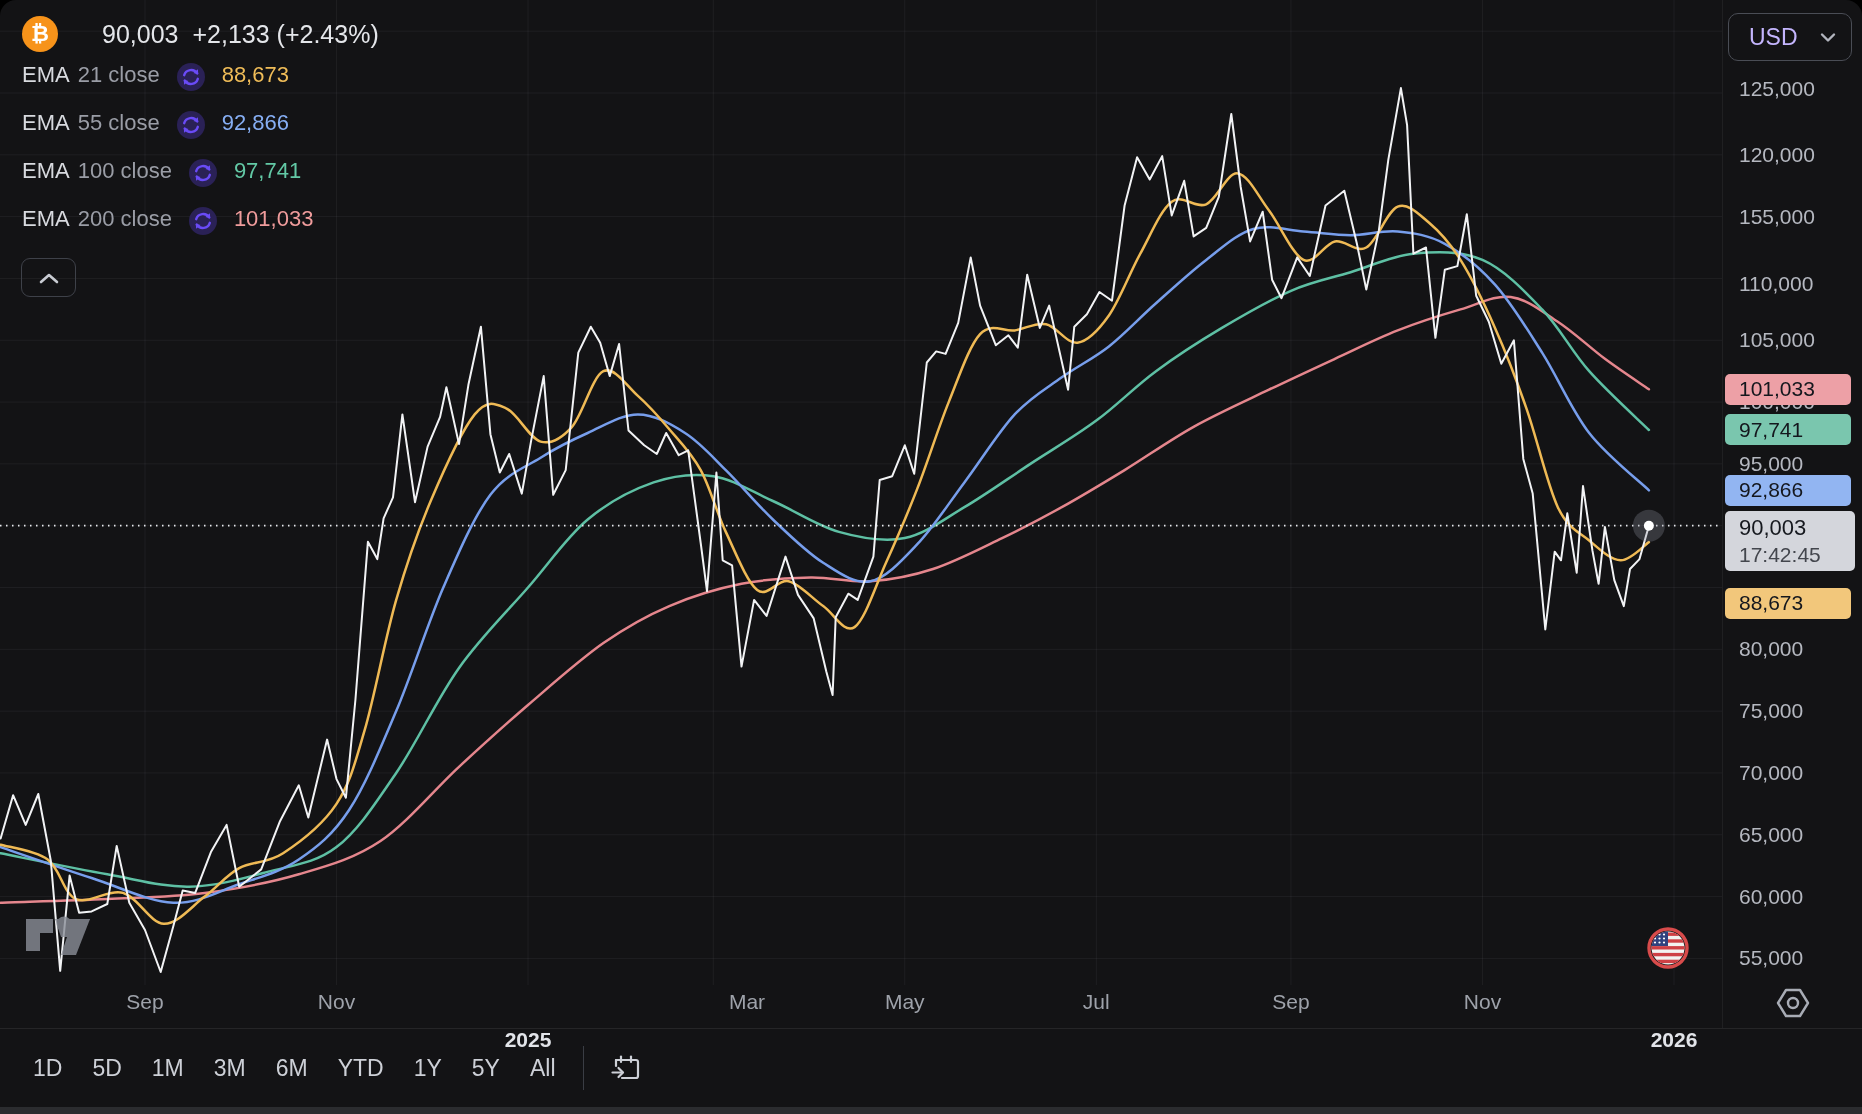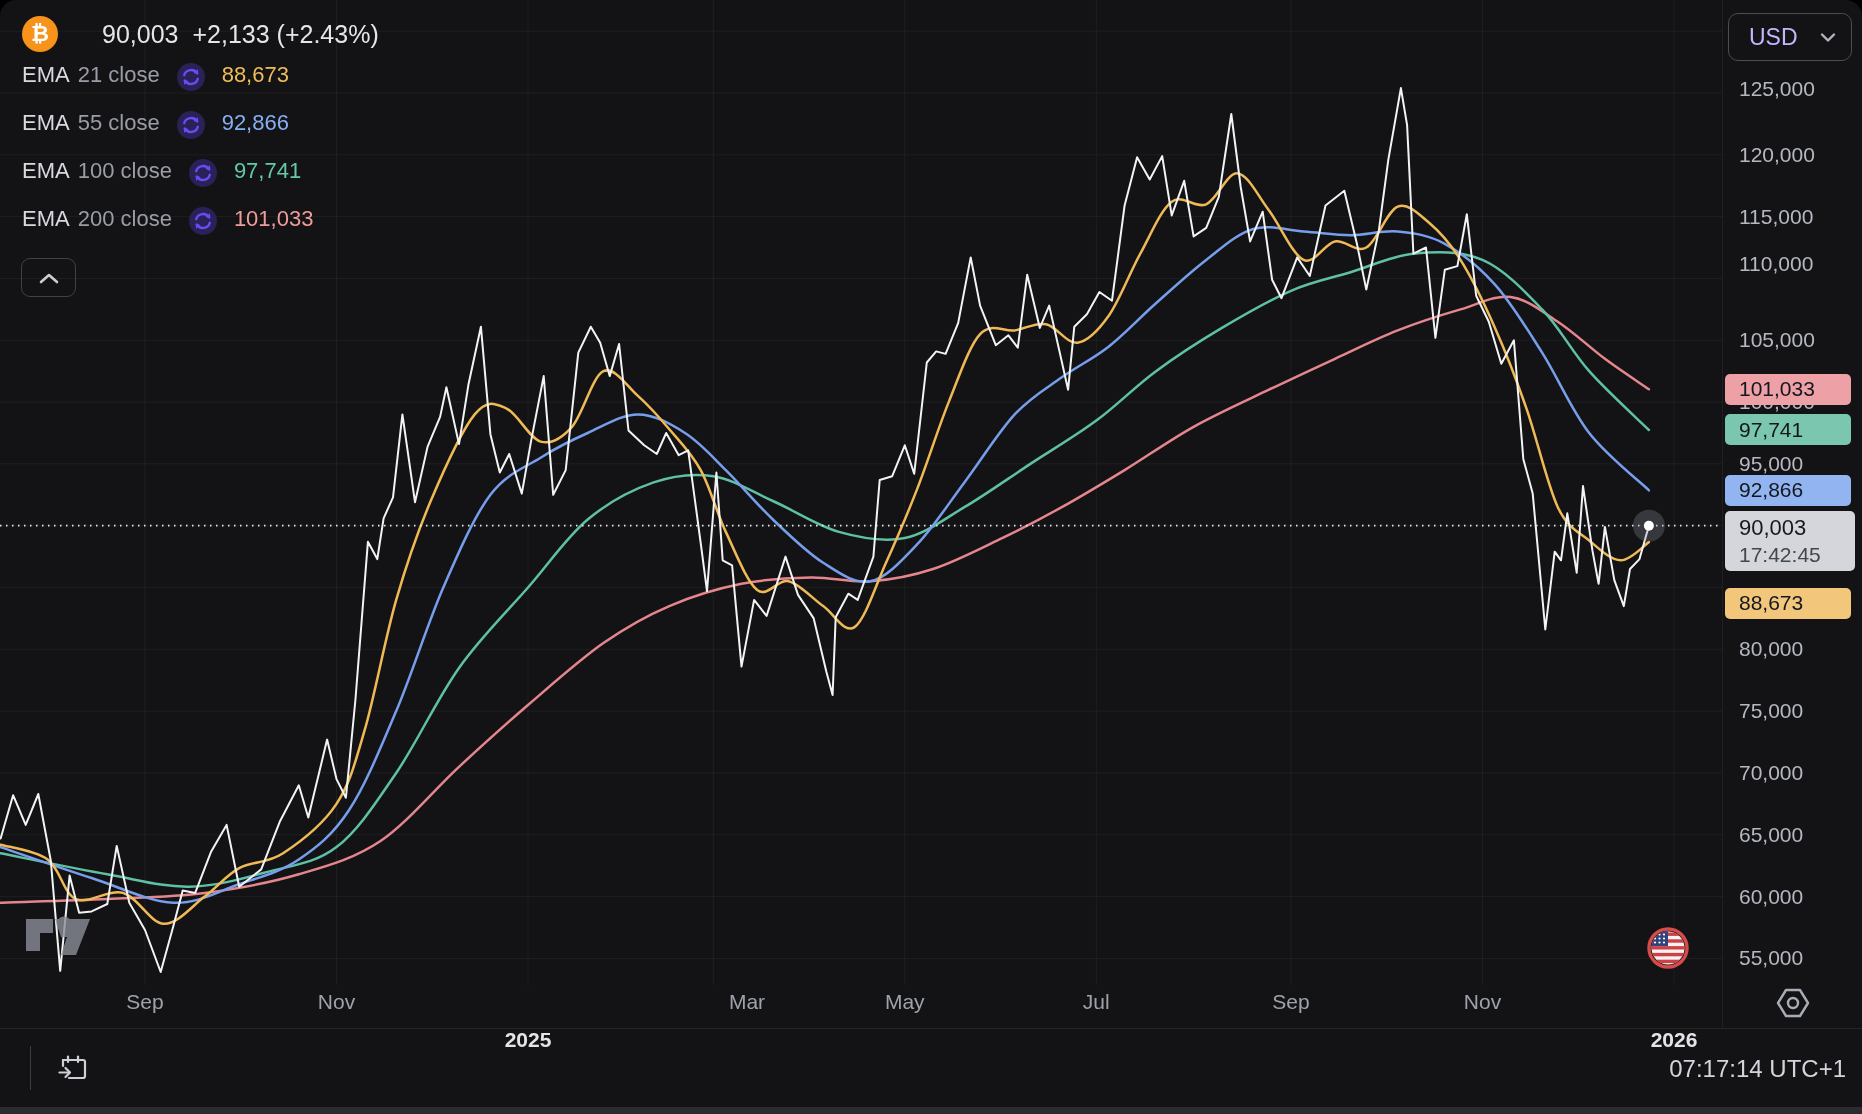--- a/index.html
+++ b/index.html
@@ -166,22 +166,22 @@
     </svg>
   </div>
 
   <div class="paxis" id="paxis">
     <svg class="gear" width="36" height="34" viewBox="0 0 36 34">
       <path d="M11 4 L25 4 L33 17 L25 30 L11 30 L3 17 Z" fill="none" stroke="#A8ACB5" stroke-width="2.4" stroke-linejoin="round"></path>
       <circle cx="18" cy="17" r="5" fill="none" stroke="#A8ACB5" stroke-width="2.4"></circle>
     </svg>
   <div class="pa-label" style="top: 77px;">125,000</div>
       <div class="pa-label" style="top: 142.814px;">120,000</div>
-      <div class="pa-label" style="top: 204.629px;">115,000</div>
-      <div class="pa-label" style="top: 252px;">110,000</div>
+      <div class="pa-label" style="top: 204.629px;">155,000</div>
+      <div class="pa-label" style="top: 272px;">110,000</div>
       <div class="pa-label" style="top: 328.257px;">105,000</div>
       <div class="pa-label" style="top: 390.071px;">100,000</div>
       <div class="pa-label" style="top: 451.886px;">95,000</div>
       <div class="pa-label" style="top: 637.329px;">80,000</div>
       <div class="pa-label" style="top: 699.143px;">75,000</div>
       <div class="pa-label" style="top: 760.957px;">70,000</div>
       <div class="pa-label" style="top: 822.771px;">65,000</div>
       <div class="pa-label" style="top: 884.586px;">60,000</div>
       <div class="pa-label" style="top: 946.4px;">55,000</div>
       <div class="pa-tag" style="background: rgb(237, 160, 166); top: 373.801px;">101,033</div>
@@ -240,27 +240,37 @@
           <circle cx="18" cy="12.5" r="1.1"></circle>
         <circle cx="9" cy="16.5" r="1.1"></circle>
           <circle cx="13.5" cy="16.5" r="1.1"></circle>
           <circle cx="18" cy="16.5" r="1.1"></circle>
       </g>
     </g>
     <circle cx="22" cy="22" r="19" fill="none" stroke="#D84B4B" stroke-width="3.4"></circle>
   </svg>
 
   <div class="toolbar">
+    <div id="ranges" style="display:flex;align-items:center;">
+        <button class="tb-btn">1D</button>
+        <button class="tb-btn">5D</button>
+        <button class="tb-btn">1M</button>
+        <button class="tb-btn">3M</button>
+        <button class="tb-btn">6M</button>
+        <button class="tb-btn">YTD</button>
+        <button class="tb-btn">1Y</button>
+        <button class="tb-btn">5Y</button>
+        <button class="tb-btn">All</button>
+      </div>
     <div class="tb-div"></div>
     <div class="tb-ico">
       <svg width="32" height="32" viewBox="0 0 32 32">
         <path d="M6 8 h20 a2 2 0 0 1 2 2 v14 a2 2 0 0 1-2 2 H12" fill="none" stroke="#CDD0D7" stroke-width="2.2" stroke-linecap="round"></path>
         <path d="M6 8 v6" fill="none" stroke="#CDD0D7" stroke-width="2.2" stroke-linecap="round"></path>
         <line x1="11" y1="4.5" x2="11" y2="10" stroke="#CDD0D7" stroke-width="2.2" stroke-linecap="round"></line>
         <line x1="21" y1="4.5" x2="21" y2="10" stroke="#CDD0D7" stroke-width="2.2" stroke-linecap="round"></line>
         <line x1="2.5" y1="20.5" x2="12.5" y2="20.5" stroke="#CDD0D7" stroke-width="2.2" stroke-linecap="round"></line>
         <polyline points="8.5,16 13,20.5 8.5,25" fill="none" stroke="#CDD0D7" stroke-width="2.2" stroke-linecap="round" stroke-linejoin="round"></polyline>
       </svg>
     </div>
-    <div class="tb-clock">07:17:14 UTC+1</div>
   </div>
   <div class="bottom-strip"></div>
 </div>
 
 </body></html>

